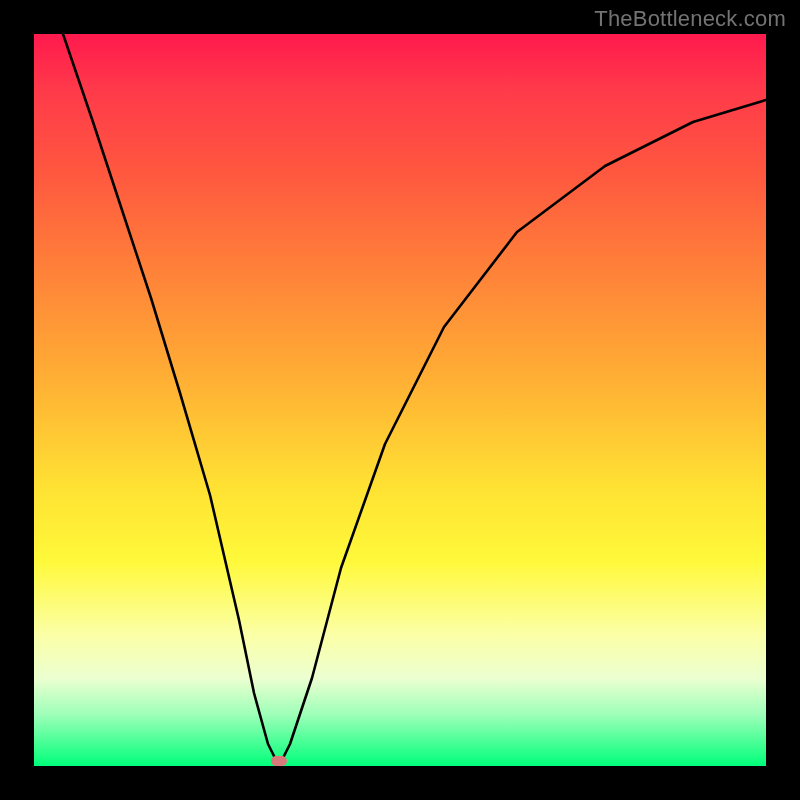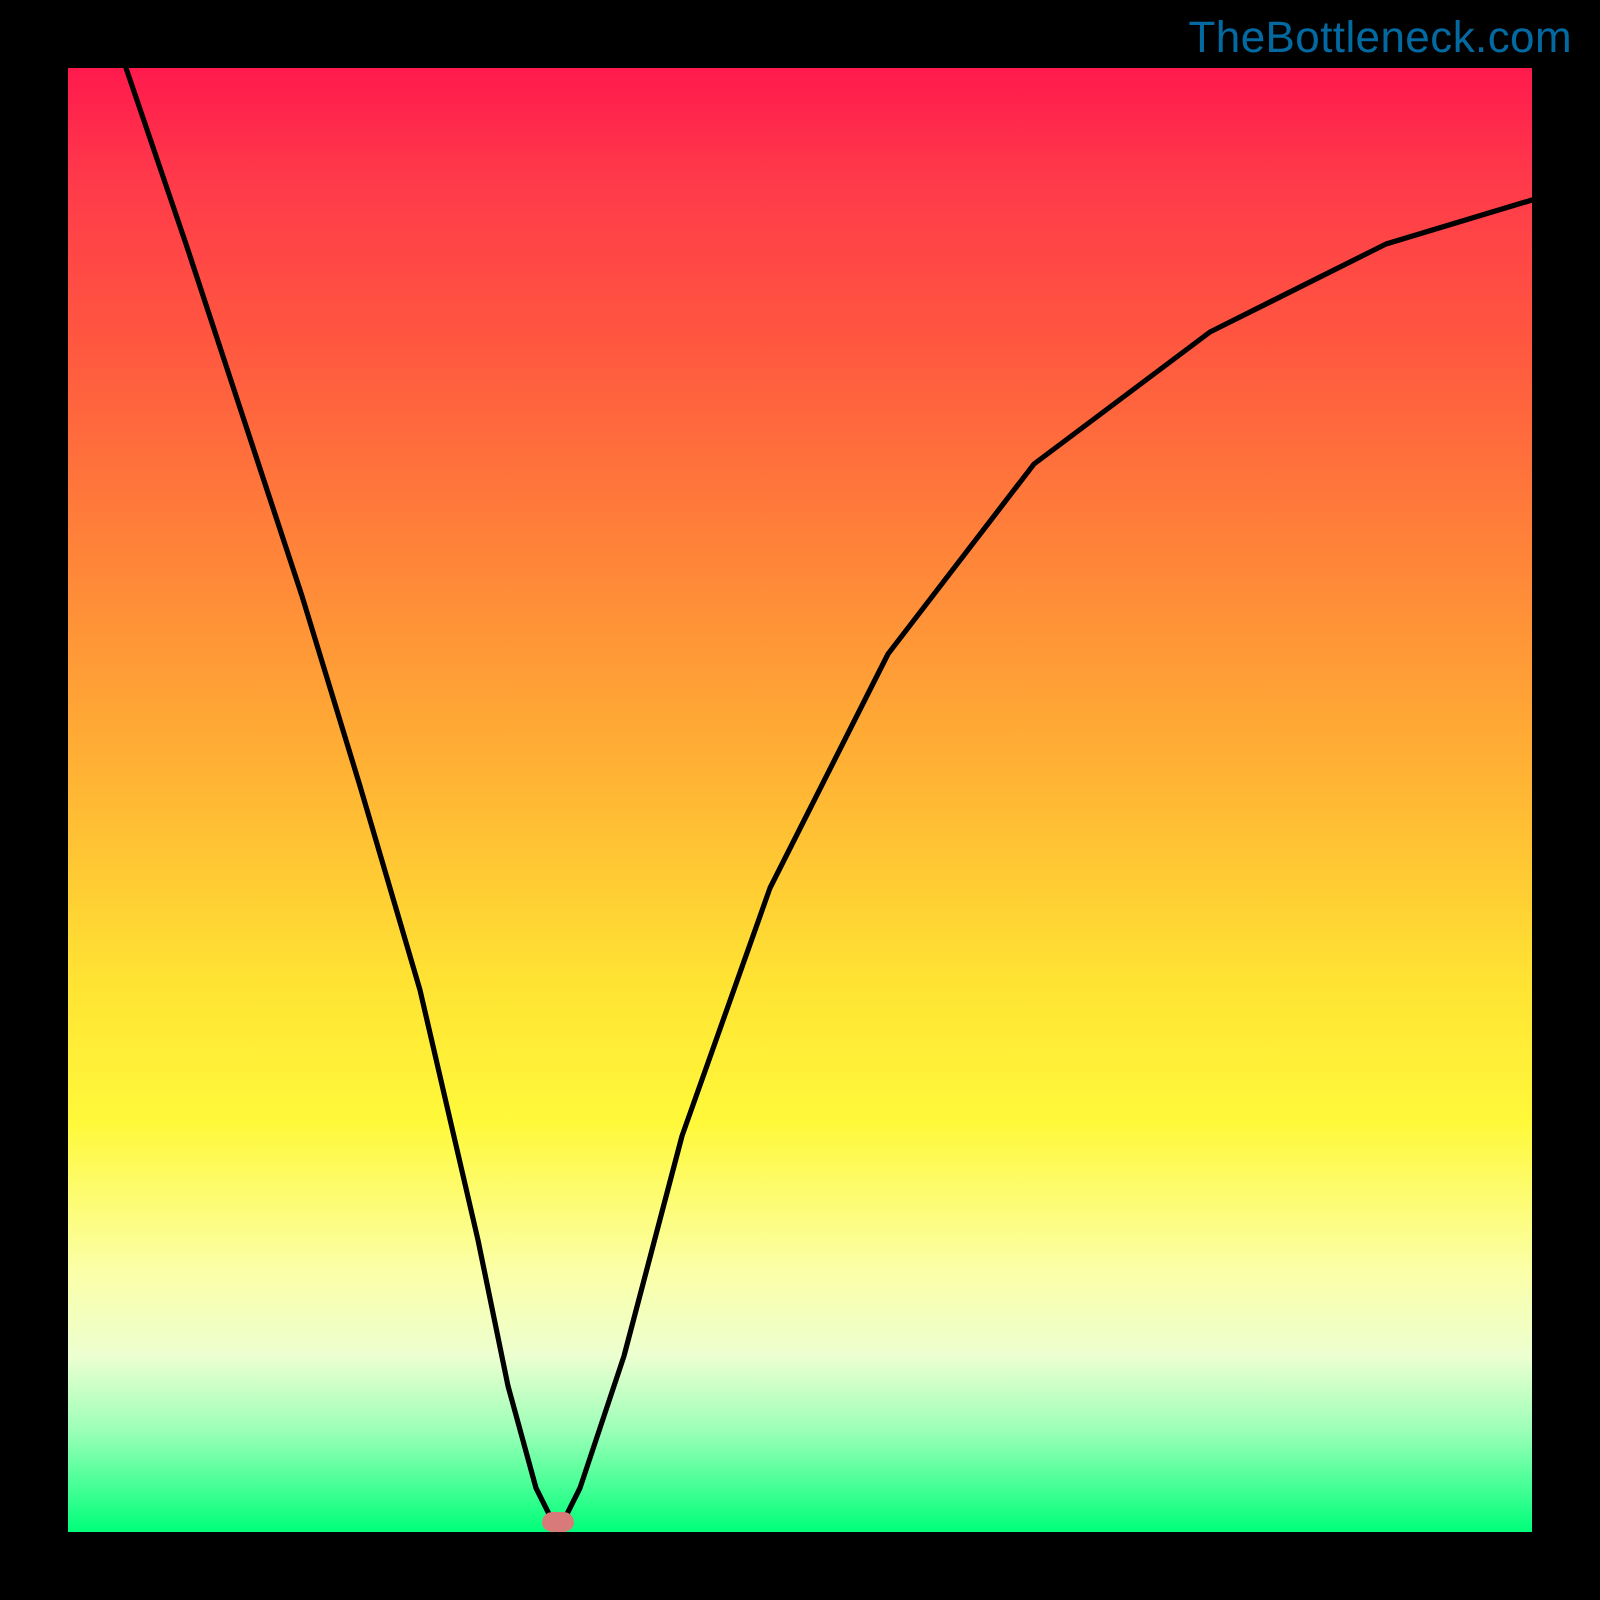--- a/index.html
+++ b/index.html
@@ -33,21 +33,21 @@
       #fff93a 72%,
       #fbffa6 82%,
       #ecffd0 88%,
       #9dffb8 93%,
       #00ff7a 100%);
   }
   .watermark {
     position: absolute;
     top: 6px;
     right: 14px;
-    color: #0369a1;
+    color: #737373;
     font-size: 22px;
     font-weight: 500;
     letter-spacing: 0.2px;
   }
   .curve {
     position: absolute;
     top: 0; left: 0;
     width: 732px;
     height: 732px;
     pointer-events: none;

